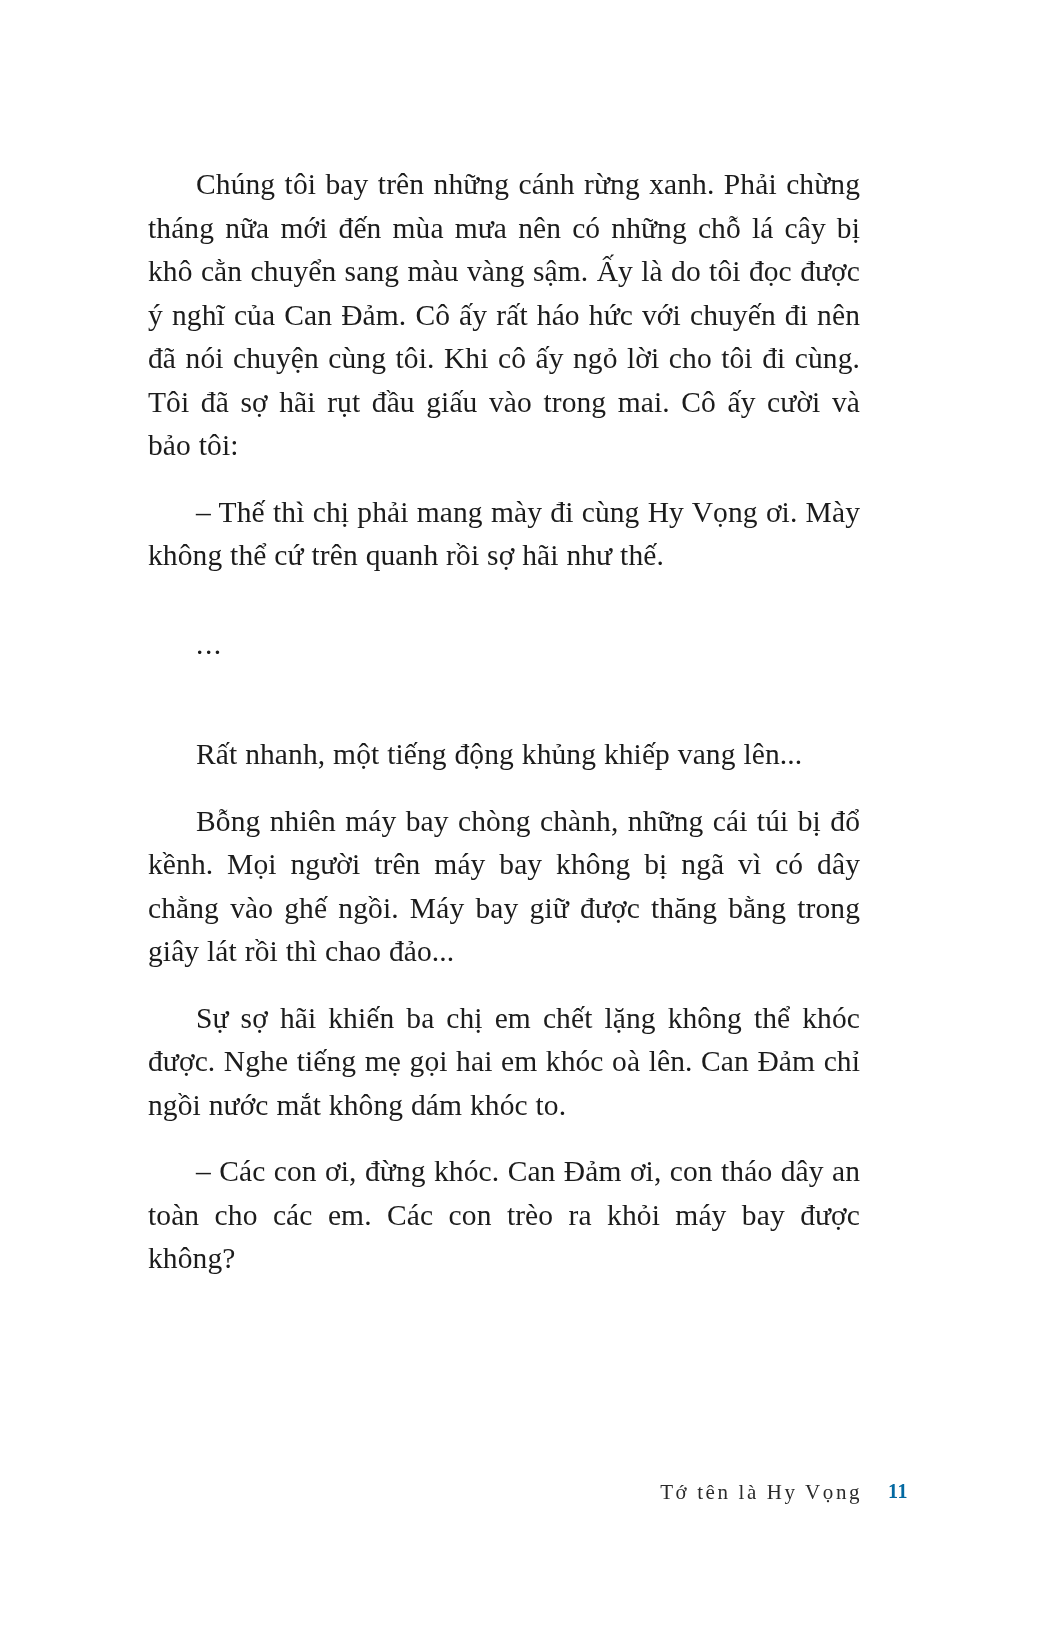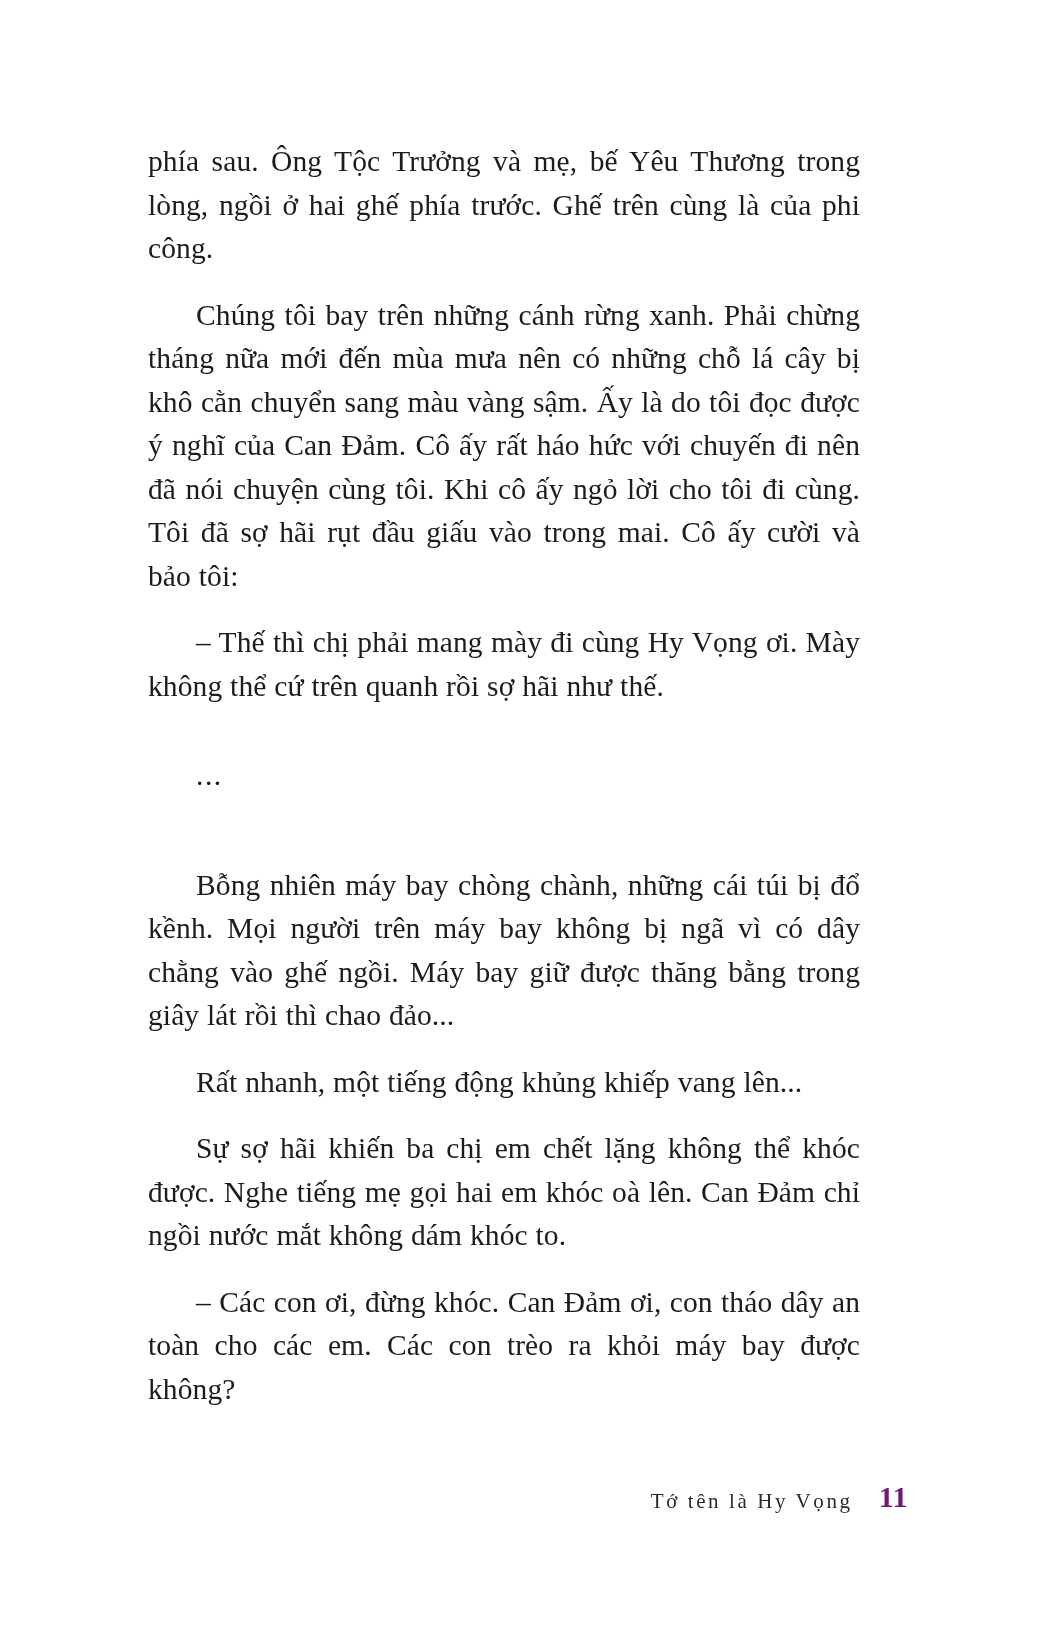--- a/index.html
+++ b/index.html
@@ -54,50 +54,49 @@
   }
   .spacer {
     height: 14px;
   }
   .footer {
     position: absolute;
     left: 148px;
     right: 148px;
     top: 1480px;
     display: flex;
-    align-items: flex-end;
+    align-items: flex-start;
     justify-content: flex-end;
   }
   .footer-title {
     font-size: 21px;
     letter-spacing: 2.6px;
     color: #2a2a2a;
     margin-right: 26px;
   }
   .footer-page {
-    font-size: 30px;
+    font-size: 20px;
     font-weight: bold;
-    color: #701a75;
+    color: #0369a1;
     letter-spacing: 0.5px;
   }
 </style>
 </head>
 <body>
 
 <div class="page">
 
   <div class="content">
-    <p class="para last-line-left">phía sau. Ông Tộc Trưởng và mẹ, bế Yêu Thương trong lòng, ngồi ở hai ghế phía trước. Ghế trên cùng là của phi công.</p>
     <p class="para indent last-line-left">Chúng tôi bay trên những cánh rừng xanh. Phải chừng tháng nữa mới đến mùa mưa nên có những chỗ lá cây bị khô cằn chuyển sang màu vàng sậm. Ấy là do tôi đọc được ý nghĩ của Can Đảm. Cô ấy rất háo hức với chuyến đi nên đã nói chuyện cùng tôi. Khi cô ấy ngỏ lời cho tôi đi cùng. Tôi đã sợ hãi rụt đầu giấu vào trong mai. Cô ấy cười và bảo tôi:</p>
     <p class="para indent last-line-left">– Thế thì chị phải mang mày đi cùng Hy Vọng ơi. Mày không thể cứ trên quanh rồi sợ hãi như thế.</p>
     <div class="spacer"></div>
     <p class="ellipsis">...</p>
     <div class="spacer"></div>
+    <p class="para indent last-line-left">Rất nhanh, một tiếng động khủng khiếp vang lên...</p>
     <p class="para indent last-line-left">Bỗng nhiên máy bay chòng chành, những cái túi bị đổ kềnh. Mọi người trên máy bay không bị ngã vì có dây chằng vào ghế ngồi. Máy bay giữ được thăng bằng trong giây lát rồi thì chao đảo...</p>
-    <p class="para indent last-line-left">Rất nhanh, một tiếng động khủng khiếp vang lên...</p>
     <p class="para indent last-line-left">Sự sợ hãi khiến ba chị em chết lặng không thể khóc được. Nghe tiếng mẹ gọi hai em khóc oà lên. Can Đảm chỉ ngồi nước mắt không dám khóc to.</p>
     <p class="para indent last-line-left">– Các con ơi, đừng khóc. Can Đảm ơi, con tháo dây an toàn cho các em. Các con trèo ra khỏi máy bay được không?</p>
   </div>
 
   <div class="footer">
     <span class="footer-title">Tớ tên là Hy Vọng</span>
     <span class="footer-page">11</span>
   </div>
 
 </div>

